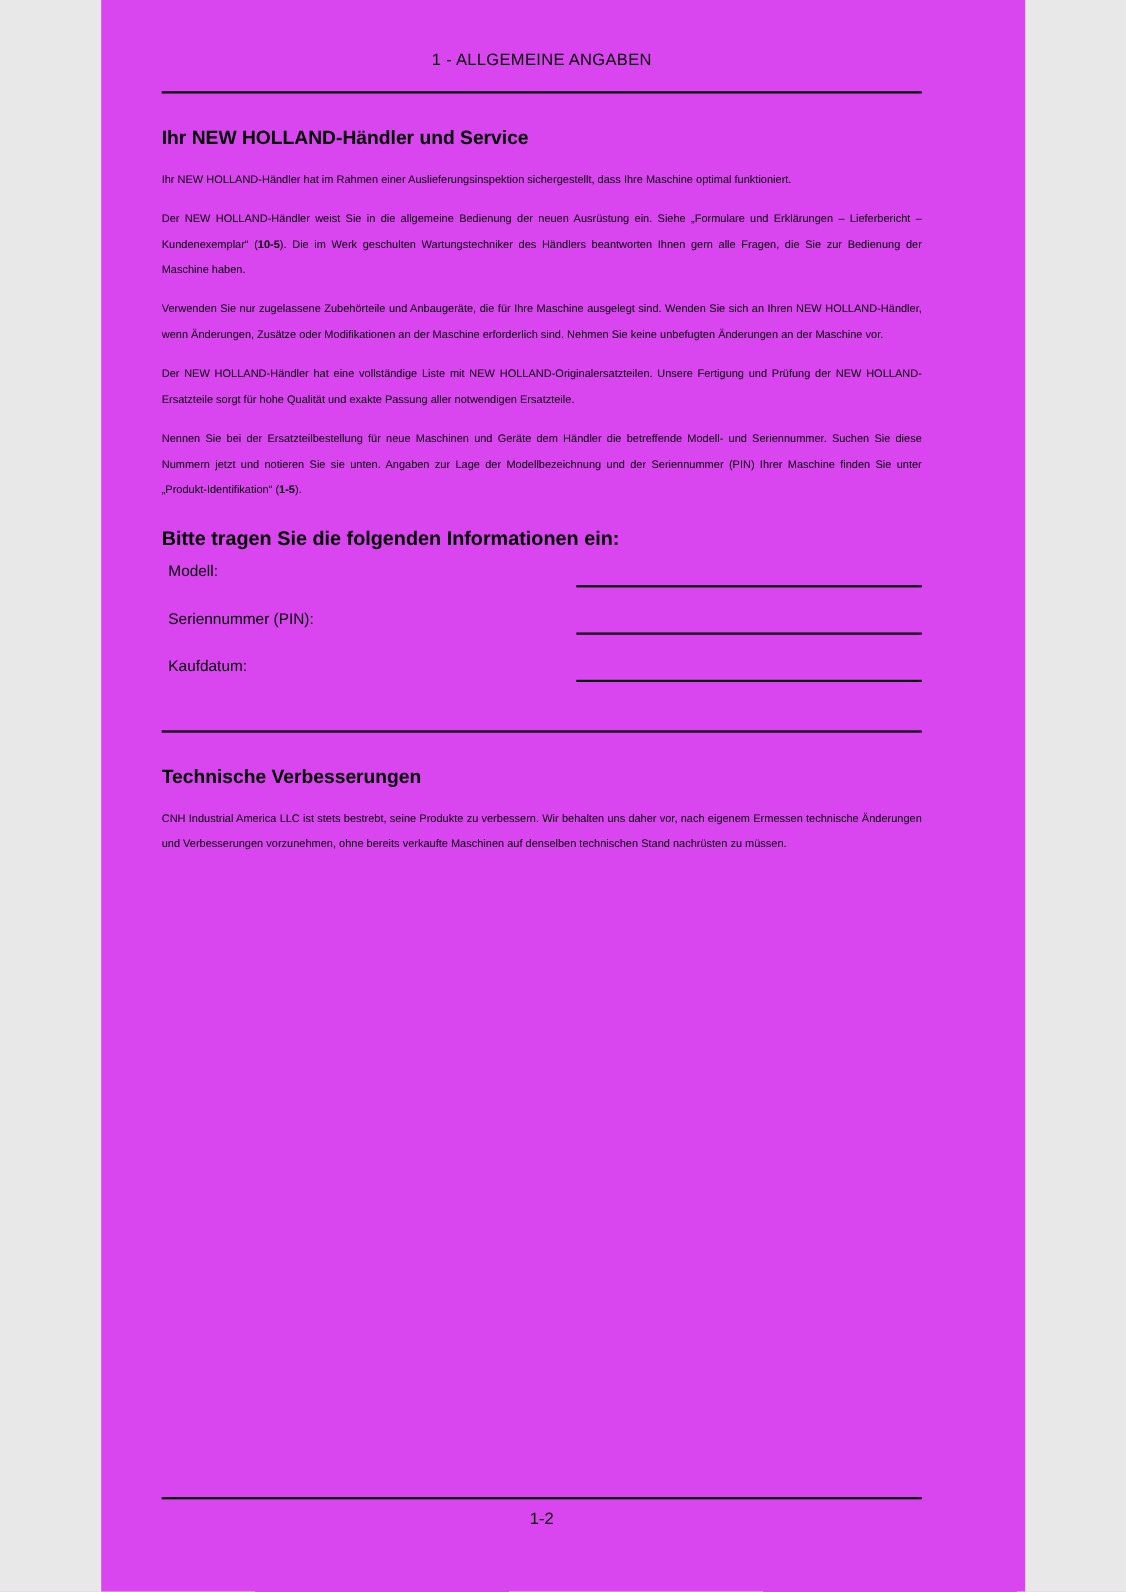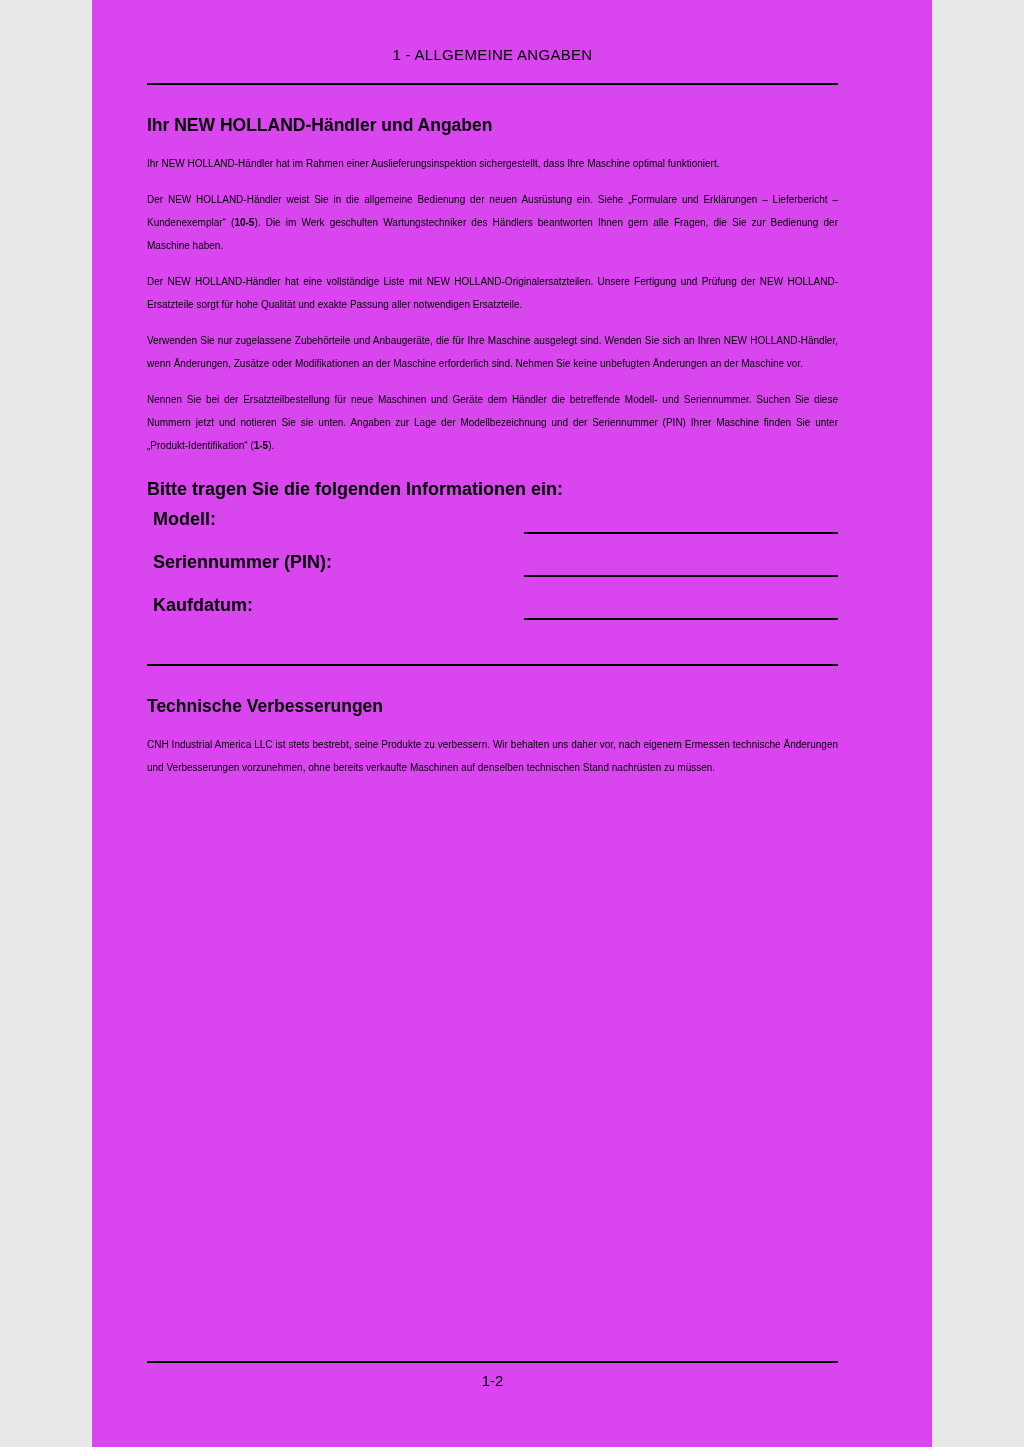--- a/index.html
+++ b/index.html
@@ -44,22 +44,22 @@
     margin: 22px 0 4px 0;
   }
   .form-row {
     display: flex;
     align-items: flex-end;
     margin-bottom: 13px;
     padding-left: 6px;
   }
   .form-label {
     width: 371px;
-    font-size: 18px;
-    font-weight: bold;
+    font-size: 14px;
+    font-weight: normal;
     line-height: 30px;
     flex: 0 0 371px;
   }
   .form-line {
     flex: 1;
     border-bottom: 2px solid #000000;
     height: 26px;
   }
   .divider {
     margin-top: 44px;
@@ -82,26 +82,26 @@
 
 <div class="page">
   <div class="content">
 
     <div>
       <div class="header-title">1 - ALLGEMEINE ANGABEN</div>
       <hr class="rule">
     </div>
 
     <div>
-      <div class="section-title">Ihr NEW HOLLAND-Händler und Angaben</div>
+      <div class="section-title">Ihr NEW HOLLAND-Händler und Service</div>
 
       <p class="body-text"><span>Ihr NEW HOLLAND-Händler hat im Rahmen einer Auslieferungsinspektion sichergestellt, dass Ihre Maschine optimal funktioniert.</span></p>
       <p class="body-text"><span>Der NEW HOLLAND-Händler weist Sie in die allgemeine Bedienung der neuen Ausrüstung ein.  Siehe „Formulare und Erklärungen – Lieferbericht – Kundenexemplar“ (</span><b>10-5</b><span>).  Die im Werk geschulten Wartungstechniker des Händlers beantworten Ihnen gern alle Fragen, die Sie zur Bedienung der Maschine haben.</span></p>
+      <p class="body-text"><span>Verwenden Sie nur zugelassene Zubehörteile und Anbaugeräte, die für Ihre Maschine ausgelegt sind.  Wenden Sie sich an Ihren NEW HOLLAND-Händler, wenn Änderungen, Zusätze oder Modifikationen an der Maschine erforderlich sind.  Nehmen Sie keine unbefugten Änderungen an der Maschine vor.</span></p>
       <p class="body-text"><span>Der NEW HOLLAND-Händler hat eine vollständige Liste mit NEW HOLLAND-Originalersatzteilen.  Unsere Fertigung und Prüfung der NEW HOLLAND-Ersatzteile sorgt für hohe Qualität und exakte Passung aller notwendigen Ersatzteile.</span></p>
-      <p class="body-text"><span>Verwenden Sie nur zugelassene Zubehörteile und Anbaugeräte, die für Ihre Maschine ausgelegt sind.  Wenden Sie sich an Ihren NEW HOLLAND-Händler, wenn Änderungen, Zusätze oder Modifikationen an der Maschine erforderlich sind.  Nehmen Sie keine unbefugten Änderungen an der Maschine vor.</span></p>
       <p class="body-text"><span>Nennen Sie bei der Ersatzteilbestellung für neue Maschinen und Geräte dem Händler die betreffende Modell- und Seriennummer.  Suchen Sie diese Nummern jetzt und notieren Sie sie unten.  Angaben zur Lage der Modellbezeichnung und der Seriennummer (PIN) Ihrer Maschine finden Sie unter „Produkt-Identifikation“ (</span><b>1-5</b><span>).</span></p>
     </div>
 
     <div>
       <div class="form-intro">Bitte tragen Sie die folgenden Informationen ein:</div>
 
       <div class="form-row">
         <div class="form-label">Modell:</div>
         <div class="form-line"></div>
       </div>

